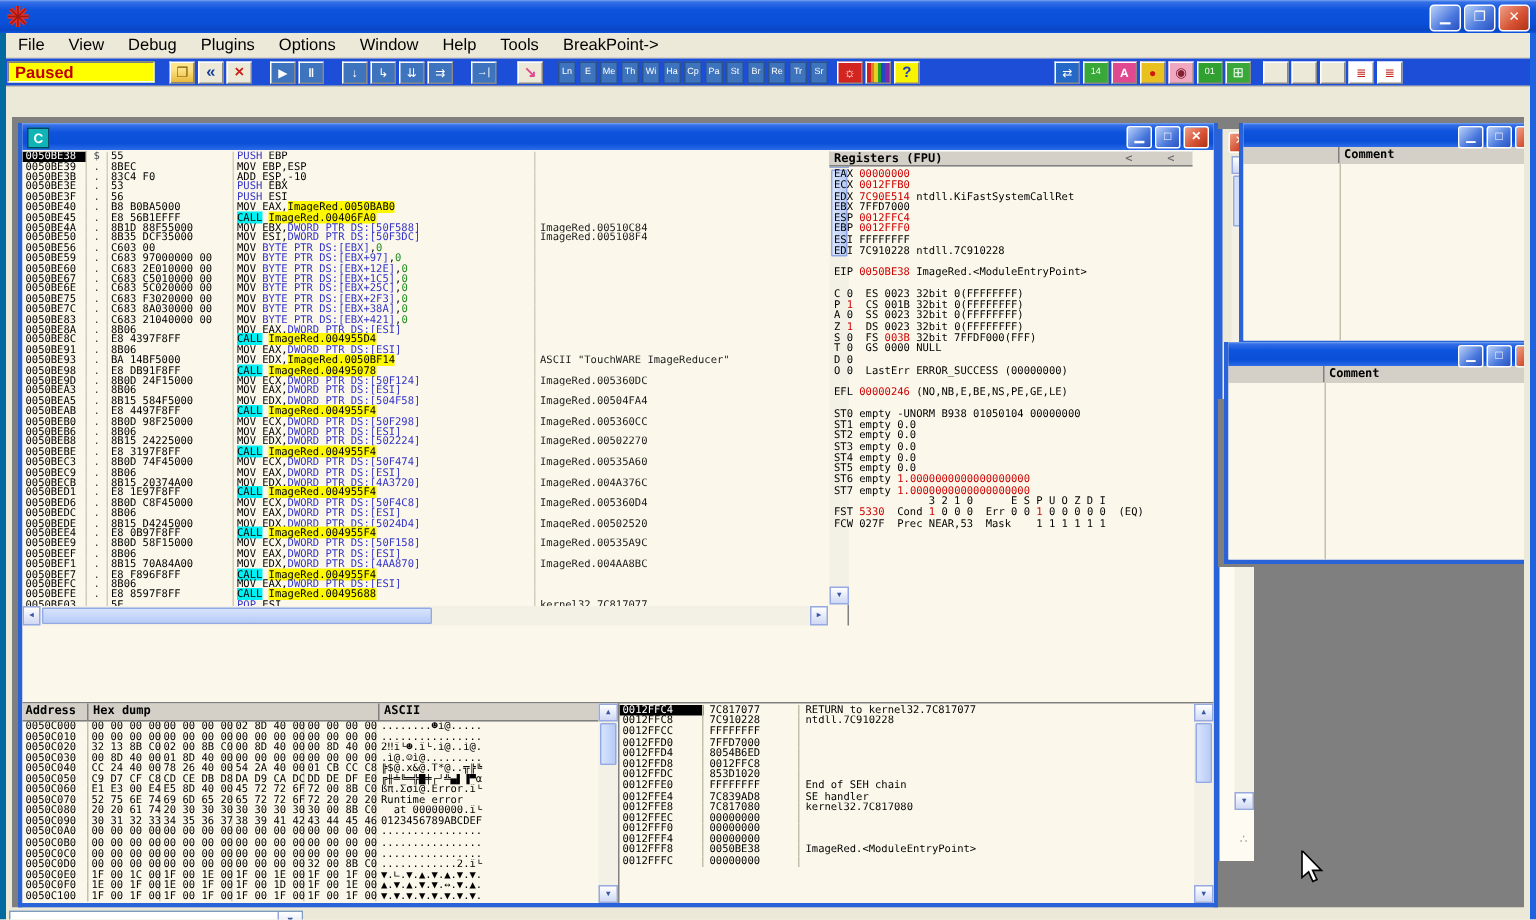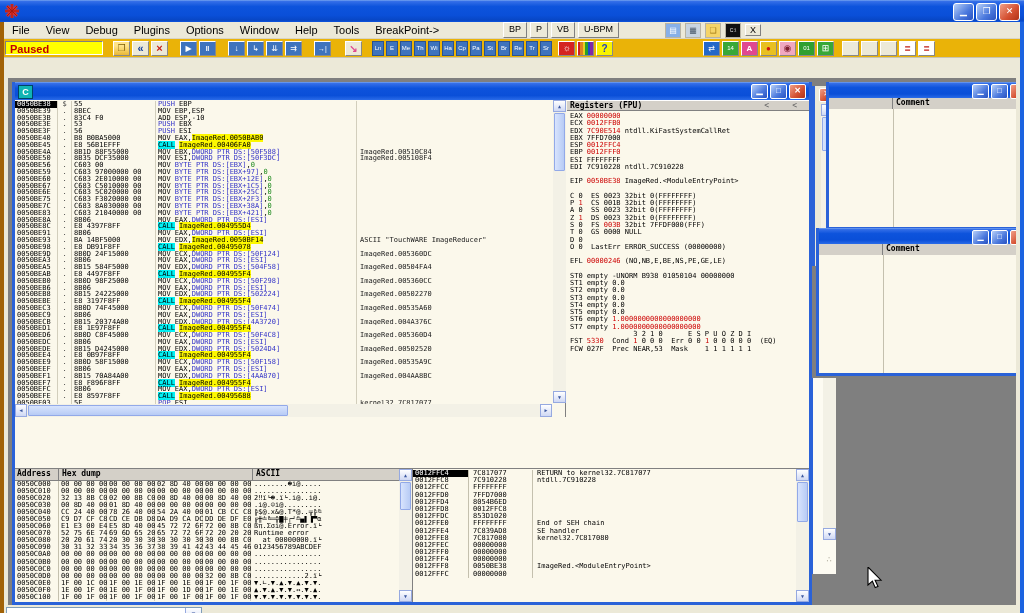--- a/index.html
+++ b/index.html
@@ -5,32 +5,32 @@
   html,body{margin:0;padding:0}
   body{width:1024px;height:613px;overflow:hidden;font-family:"Liberation Sans",sans-serif;background:#ece9d8;position:relative}
   #app{position:absolute;inset:0;overflow:hidden}
   
   .titlebar{position:absolute;left:0;top:0;right:0;height:22px;background:linear-gradient(180deg,#7ba8f0 0%,#356fe8 6%,#0d53dc 30%,#0a4fd8 70%,#0846c4 92%,#0d55e0 100%)}
   .appicon{position:absolute;left:4px;top:3px;width:16px;height:16px}
   .tbtns{position:absolute;right:4px;top:3px;display:flex;gap:2px}
   .wbtn{width:19px;height:16px;border-radius:3px;border:1px solid #fff;color:#fff;font-size:9px;line-height:14px;text-align:center;background:linear-gradient(135deg,#b8d0f8,#4a78dd 60%,#2a52c0)}
   .wbtn.close{background:linear-gradient(135deg,#f0a088,#d44f30 60%,#b03318)}
   
-  .winbody{position:absolute;left:0;right:0;top:22px;bottom:0;border-left:4px solid #a16207;border-right:4px solid #1b63e0;box-sizing:border-box;background:#ece9d8}
+  .winbody{position:absolute;left:0;right:0;top:22px;bottom:0;border-left:4px solid #0369a1;border-right:4px solid #1b63e0;box-sizing:border-box;background:#ece9d8}
   
   .menubar{position:relative;height:16px;background:#ece9d8;border-bottom:1px solid #d8d4c4;font-size:11px}
   .menus{display:flex;height:16px;align-items:center}
   .mi{padding:0 8px;color:#000}
   .plugbar{position:absolute;left:499px;top:0;height:16px;display:flex;align-items:center;gap:3px}
   .pbb{height:14px;line-height:13px;padding:0 5px;font-size:9px;background:#ece9d8;border:1px solid;border-color:#fff #808080 #808080 #fff;color:#000}
   .pbi{width:14px;height:13px;display:flex;align-items:center;justify-content:center;font-size:8px;border:1px solid #b8b4a4;background:#ece9d8}
   .pbx{font-size:9px;padding:0 4px;background:#ece9d8;border:1px solid;border-color:#fff #808080 #808080 #fff}
   .gap40{width:40px}
   
-  .toolbar{position:relative;height:18px;background:#eab308;border-bottom:1px solid #c8c4b4;display:flex;align-items:center}
+  .toolbar{position:relative;height:18px;background:#1d4ed8;border-bottom:1px solid #c8c4b4;display:flex;align-items:center}
   .paused{width:98px;height:14px;margin-left:1px;background:#ffff00;color:#c00000;font-weight:bold;font-size:11px;line-height:14px;padding-left:4px;border:1px solid;border-color:#808080 #fff #fff #808080;box-sizing:border-box}
   .tbrow{display:flex;align-items:center;margin-left:10px;gap:2px}
   .ticon{width:17px;height:15px;display:flex;align-items:center;justify-content:center;font-size:9px;border:1px solid;border-color:#fff #888 #888 #fff;background:#ece9d8;box-sizing:border-box;overflow:hidden}
   .tletter{width:12px;height:15px;display:flex;align-items:center;justify-content:center;font-size:6px;color:#fff;background:#3e73bd;border:1px solid #2a5290;box-sizing:border-box}
   .tsp{height:1px}
   .ic-folder{background:linear-gradient(180deg,#ffe488 30%,#e8b838)}
   .ic-rainbow{background:linear-gradient(90deg,#d02020 0 16%,#e08020 16% 32%,#e8d020 32% 48%,#28a028 48% 64%,#2048c8 64% 82%,#8028a8 82% 100%)}
   
   .mdi{position:absolute;left:4px;right:4px;top:56px;height:527px;background:#7f7f7f;overflow:hidden}
   
@@ -57,21 +57,21 @@
   
   .sbv{position:absolute;width:13px;background:#f3f1e6}
   .sbh{position:absolute;height:13px;background:#f3f1e6}
   .sbb{position:absolute;width:13px;height:12px;background:linear-gradient(180deg,#fff,#cfd8f4);border:1px solid #96a9e0;box-sizing:border-box;color:#3a57a0;font-size:5px;line-height:10px;text-align:center}
   .sbbh{position:absolute;width:12px;height:13px;background:linear-gradient(180deg,#fff,#cfd8f4);border:1px solid #96a9e0;box-sizing:border-box;color:#3a57a0;font-size:5px;line-height:11px;text-align:center}
   .sbt{position:absolute;left:1px;width:11px;background:linear-gradient(90deg,#d8e4fd,#b7cbf5);border:1px solid #92a9e8;box-sizing:border-box;border-radius:1px}
   .sbth{position:absolute;top:1px;height:11px;background:linear-gradient(180deg,#d8e4fd,#b7cbf5);border:1px solid #92a9e8;box-sizing:border-box;border-radius:1px}
   .dvs{left:538px;top:0;height:303px}
   .dhs{left:0;top:304px;width:537px}
   
-  .regs{position:absolute;left:552px;top:0;width:242px;height:368px}
+  .regs{position:absolute;left:538px;top:0;width:242px;height:368px}
   .reghdr{position:absolute;left:0;top:0;right:0;height:11px;background:#d4d0c8;border-bottom:1px solid #808080;border-top:1px solid #fff;font-weight:bold;font-size:8px;line-height:10px;padding-left:3px;box-sizing:border-box}
   .regcaret{position:absolute;top:0;color:#666;font-weight:normal}
   .reglines{position:absolute;left:3px;top:13px;right:1px}
   .reg-line{height:7.27px;line-height:7.27px;white-space:pre}
   
   .info{position:absolute;left:0;top:318px;width:551px;height:50px;border-top:1px solid #808080;box-sizing:border-box}
   .infoline{padding:2px 0 0 3px;white-space:pre}
   
   .dump{position:absolute;left:0;top:368px;width:397px;height:156px;border-top:1px solid #808080;box-sizing:border-box}
   .dumphdr{position:absolute;left:0;top:0;width:384px;height:11px;background:#d4d0c8;border-bottom:1px solid #808080;display:flex;font-weight:bold;font-size:8px;line-height:10px}
@@ -144,36 +144,20 @@
           <div class="mi">File</div>
           <div class="mi">View</div>
           <div class="mi">Debug</div>
           <div class="mi">Plugins</div>
           <div class="mi">Options</div>
           <div class="mi">Window</div>
           <div class="mi">Help</div>
           <div class="mi">Tools</div>
           <div class="mi">BreakPoint-&gt;</div>
         </div>
-      <div class="plugbar">
-        <span style="display:flex;gap:3px">
-            <div class="pbb">BP</div>
-            <div class="pbb">P</div>
-            <div class="pbb">VB</div>
-            <div class="pbb">U-BPM</div>
-          </span>
-        <span class="gap40"></span>
-        <span style="display:flex;gap:4px;align-items:center">
-            <div class="pbi" style="background: rgb(136, 176, 232); color: rgb(255, 255, 255);">▤</div>
-            <div class="pbi" style="background: rgb(200, 212, 224); color: rgb(68, 85, 102);">▦</div>
-            <div class="pbi" style="background: rgb(245, 212, 104); color: rgb(160, 120, 16);">❑</div>
-            <div class="pbi" style="background: rgb(16, 16, 16); color: rgb(232, 232, 232); font-size: 5px;">C:\</div>
-            <div class="pbx">X</div>
-          </span>
-      </div>
     </div>
 
     <div class="toolbar">
       <div class="paused">Paused</div>
       <div class="tbrow">
           <div class="ticon ic-folder" style="color: rgb(122, 92, 8);">❐</div>
           <div class="ticon " style="color: rgb(18, 63, 158); font-size: 11px; font-weight: bold;">«</div>
           <div class="ticon " style="color: rgb(200, 32, 24); font-size: 11px; font-weight: bold;">×</div>
           <div class="tsp" style="width: 8px;"></div>
           <div class="ticon " style="background: rgb(62, 115, 189); color: rgb(255, 255, 255); font-size: 8px;">▶</div>

